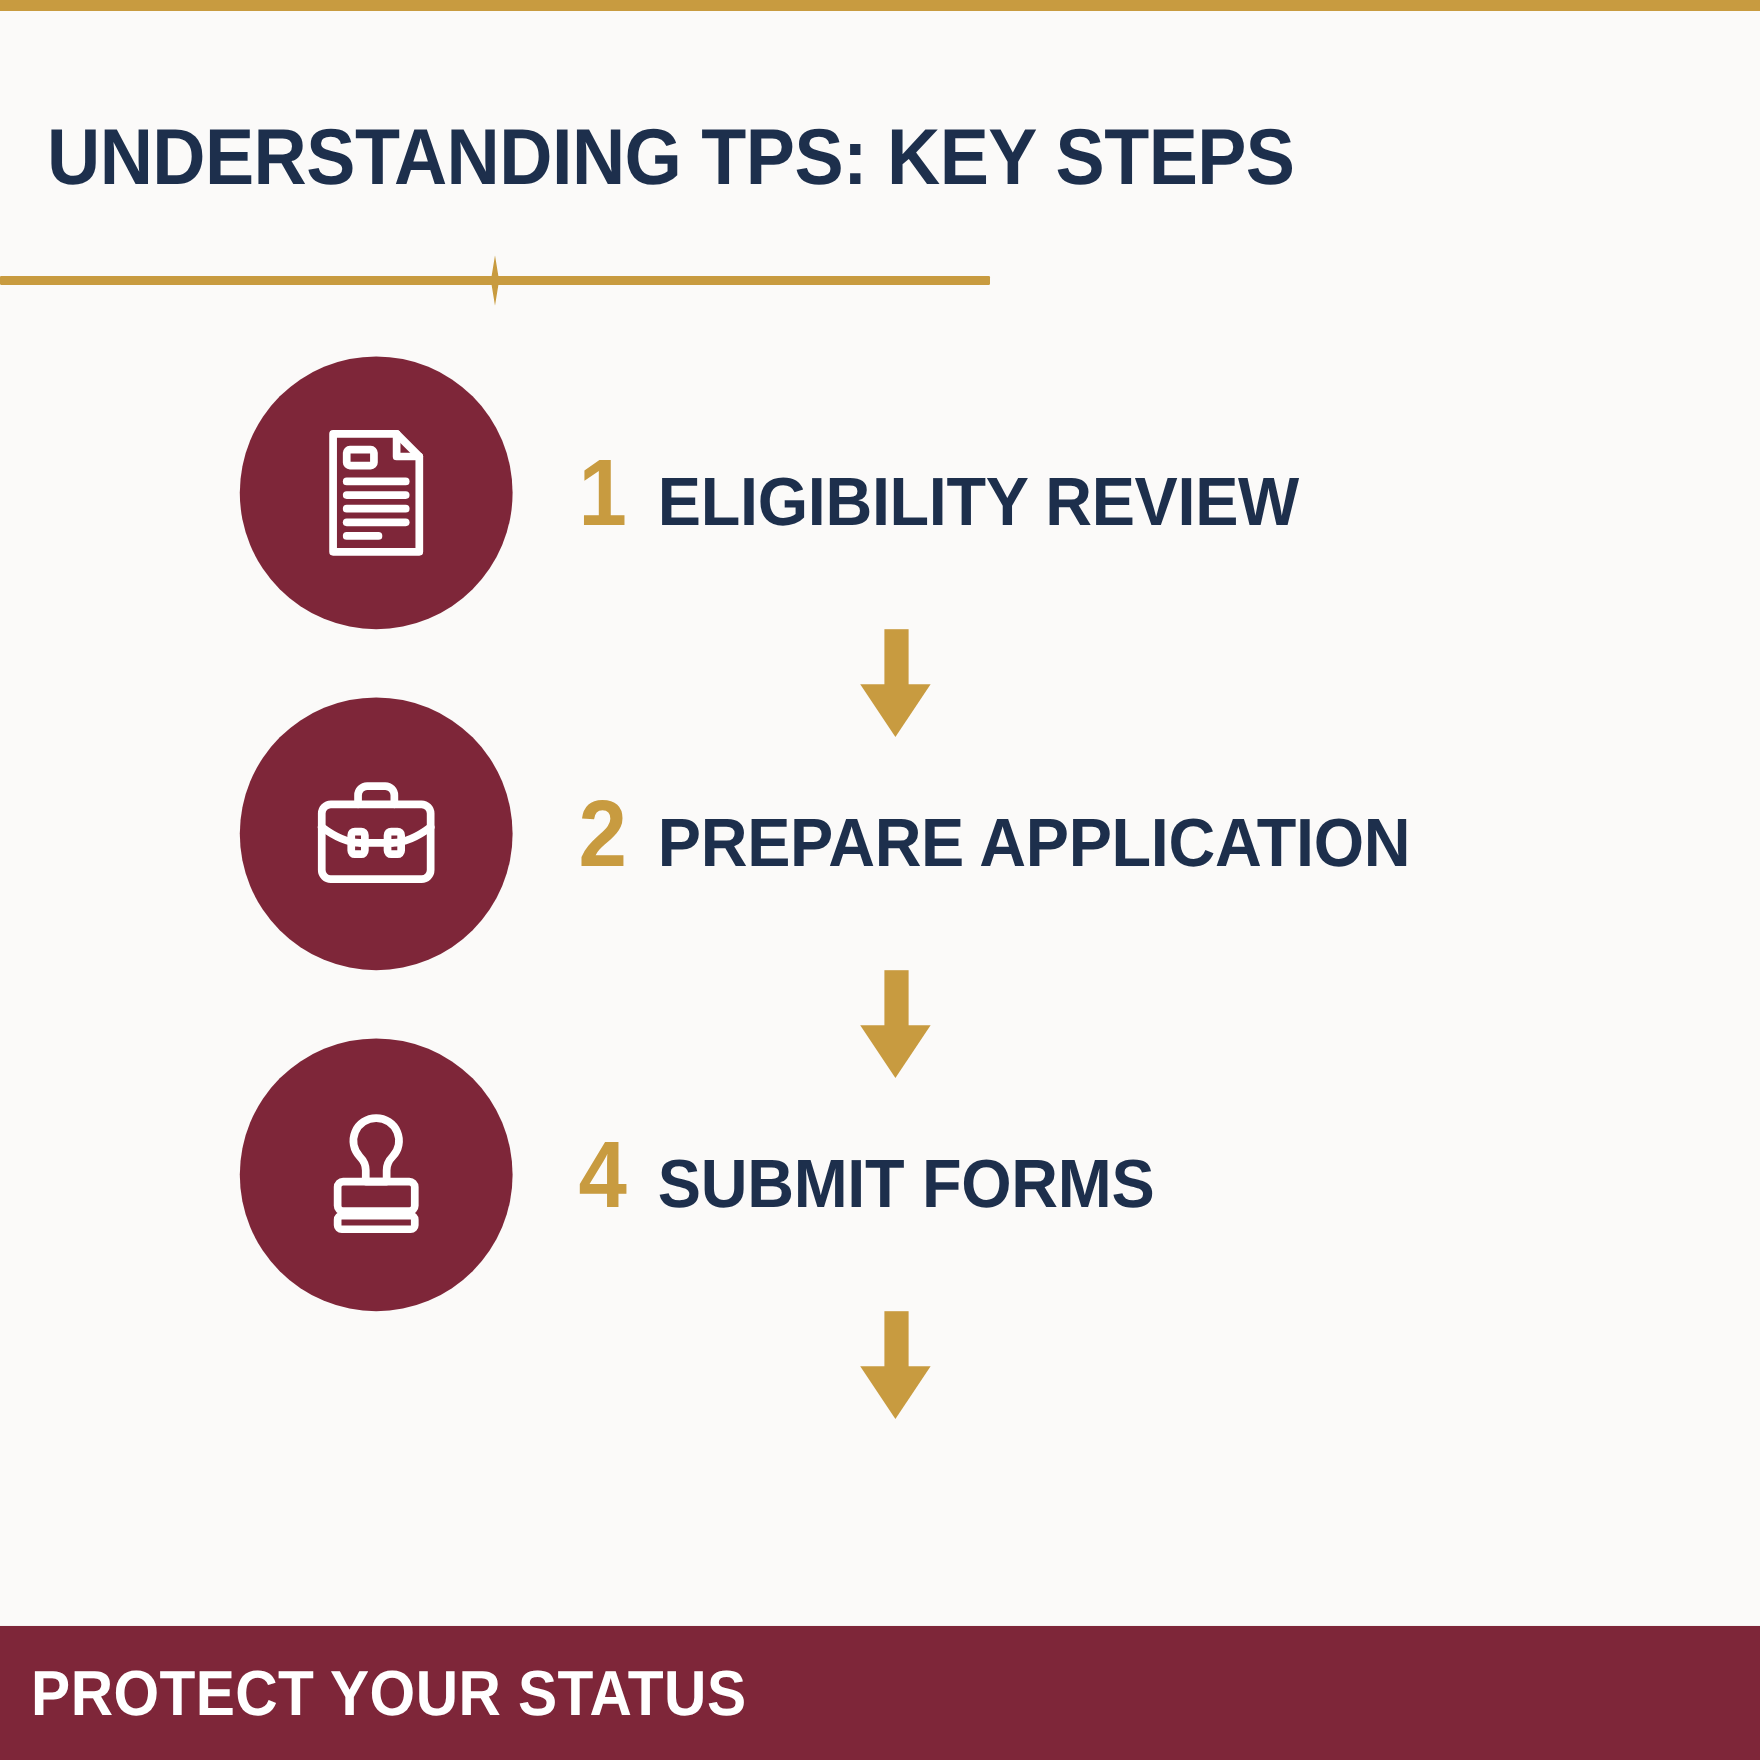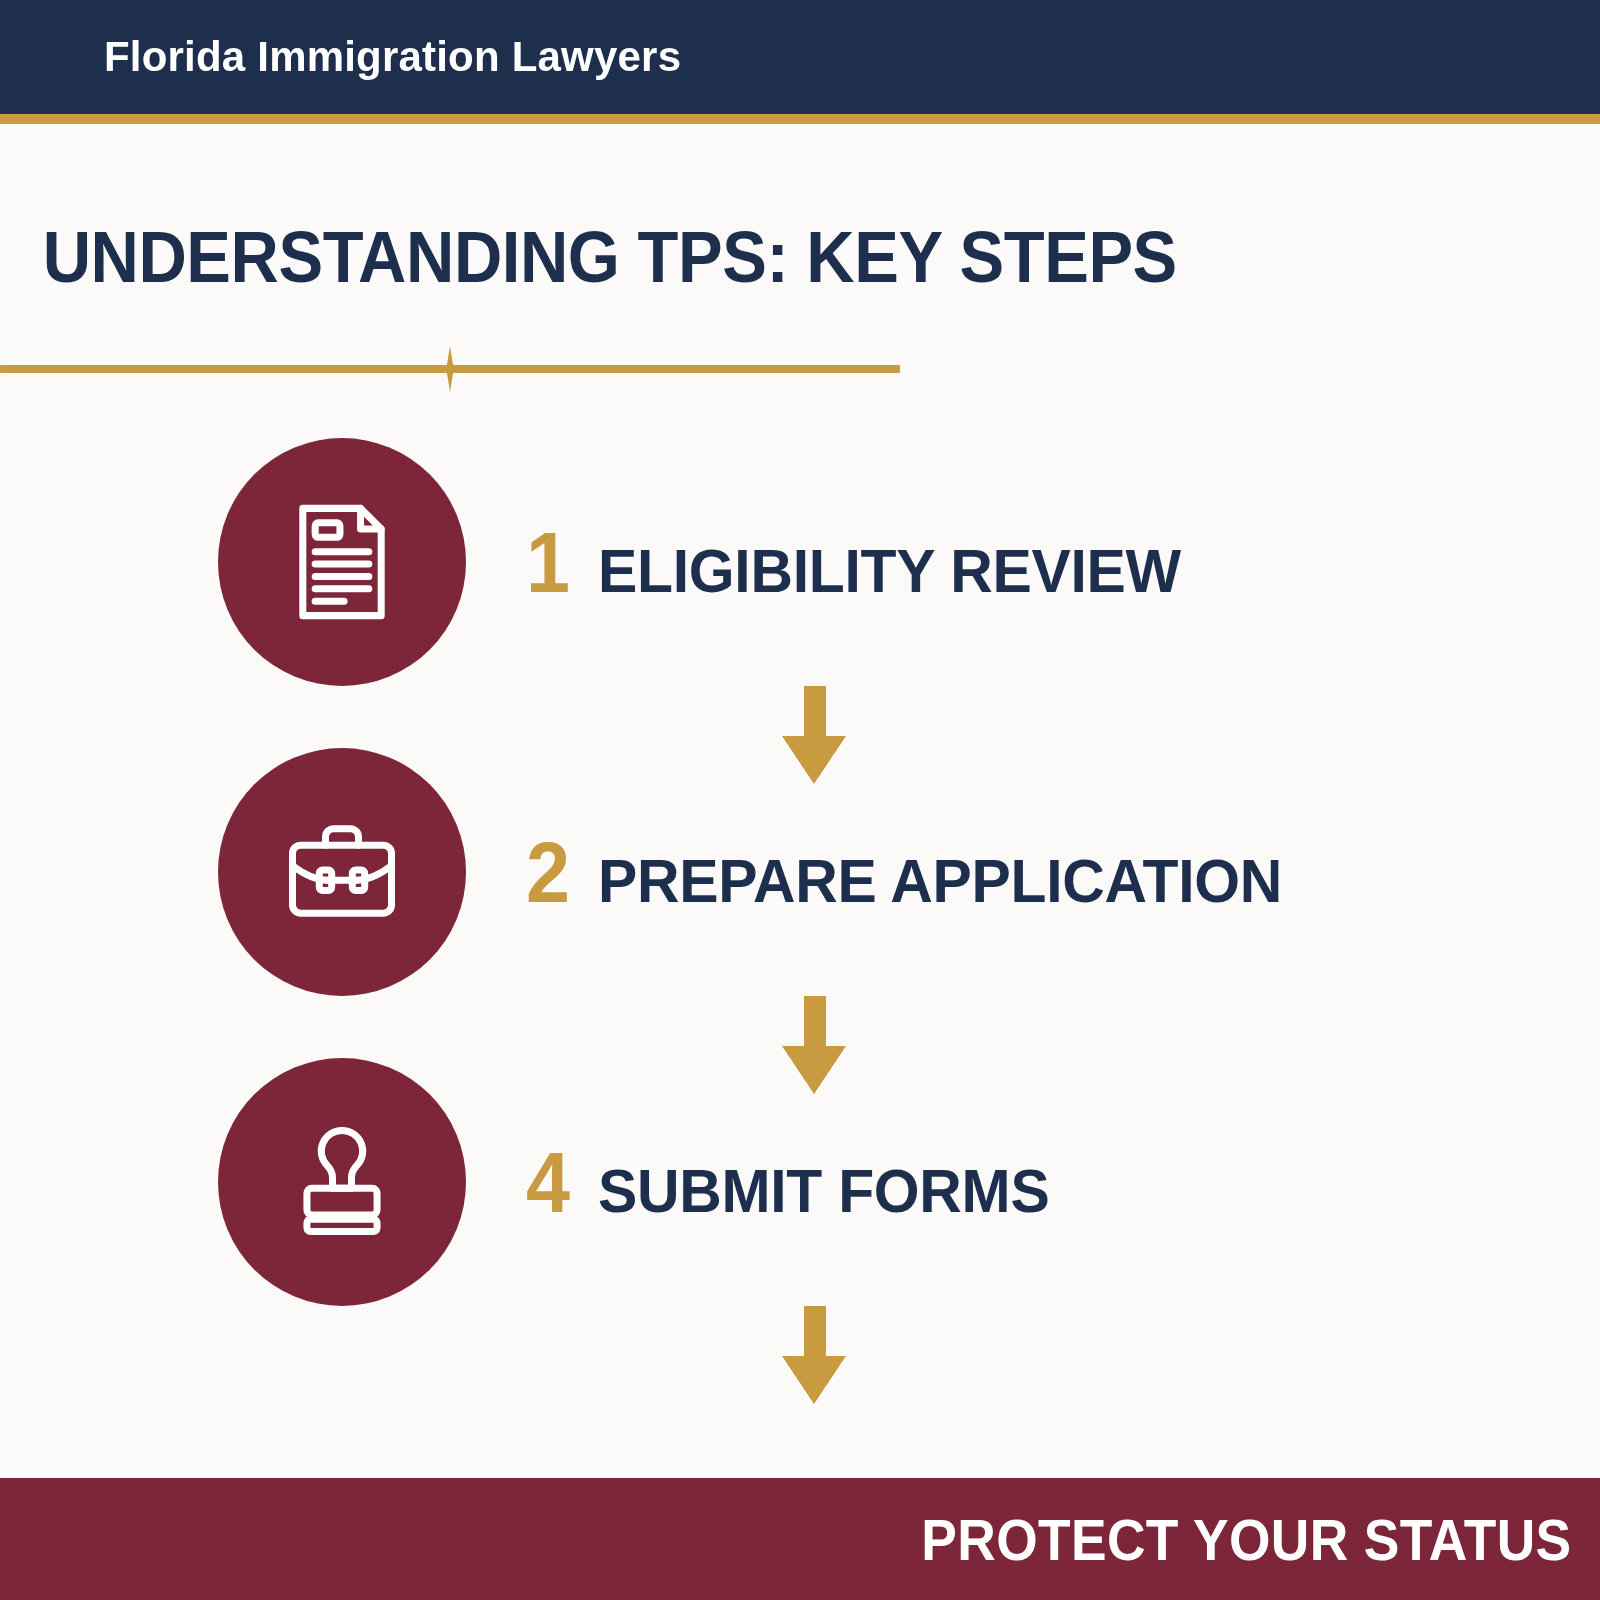--- a/index.html
+++ b/index.html
@@ -181,21 +181,21 @@
     border-right: 32px solid transparent;
     border-top: 48px solid #c89b40;
   }
 
   
   .cta-band {
     height: 122px;
     background: #7e2639;
     display: flex;
     align-items: center;
-    justify-content: flex-end;
+    justify-content: flex-start;
     flex: none;
   }
   .cta-text {
     color: #ffffff;
     font-size: 58px;
     font-weight: bold;
     letter-spacing: 0.4px;
     transform: scaleX(0.92);
     white-space: nowrap;
   }
@@ -230,23 +230,20 @@
     transform: scaleX(0.94);
     transform-origin: left center;
     white-space: nowrap;
   }
 </style>
 </head>
 <body>
 
 <div class="infographic">
 
-  <div class="brand-header">
-    <div class="brand-title">Florida Immigration Lawyers</div>
-  </div>
   <div class="brand-rule"></div>
 
   <div class="body-area">
 
     <div class="headline">UNDERSTANDING TPS: KEY STEPS</div>
 
     <div class="divider">
       <div class="divider-line"></div>
       <div class="divider-diamond"></div>
     </div>

